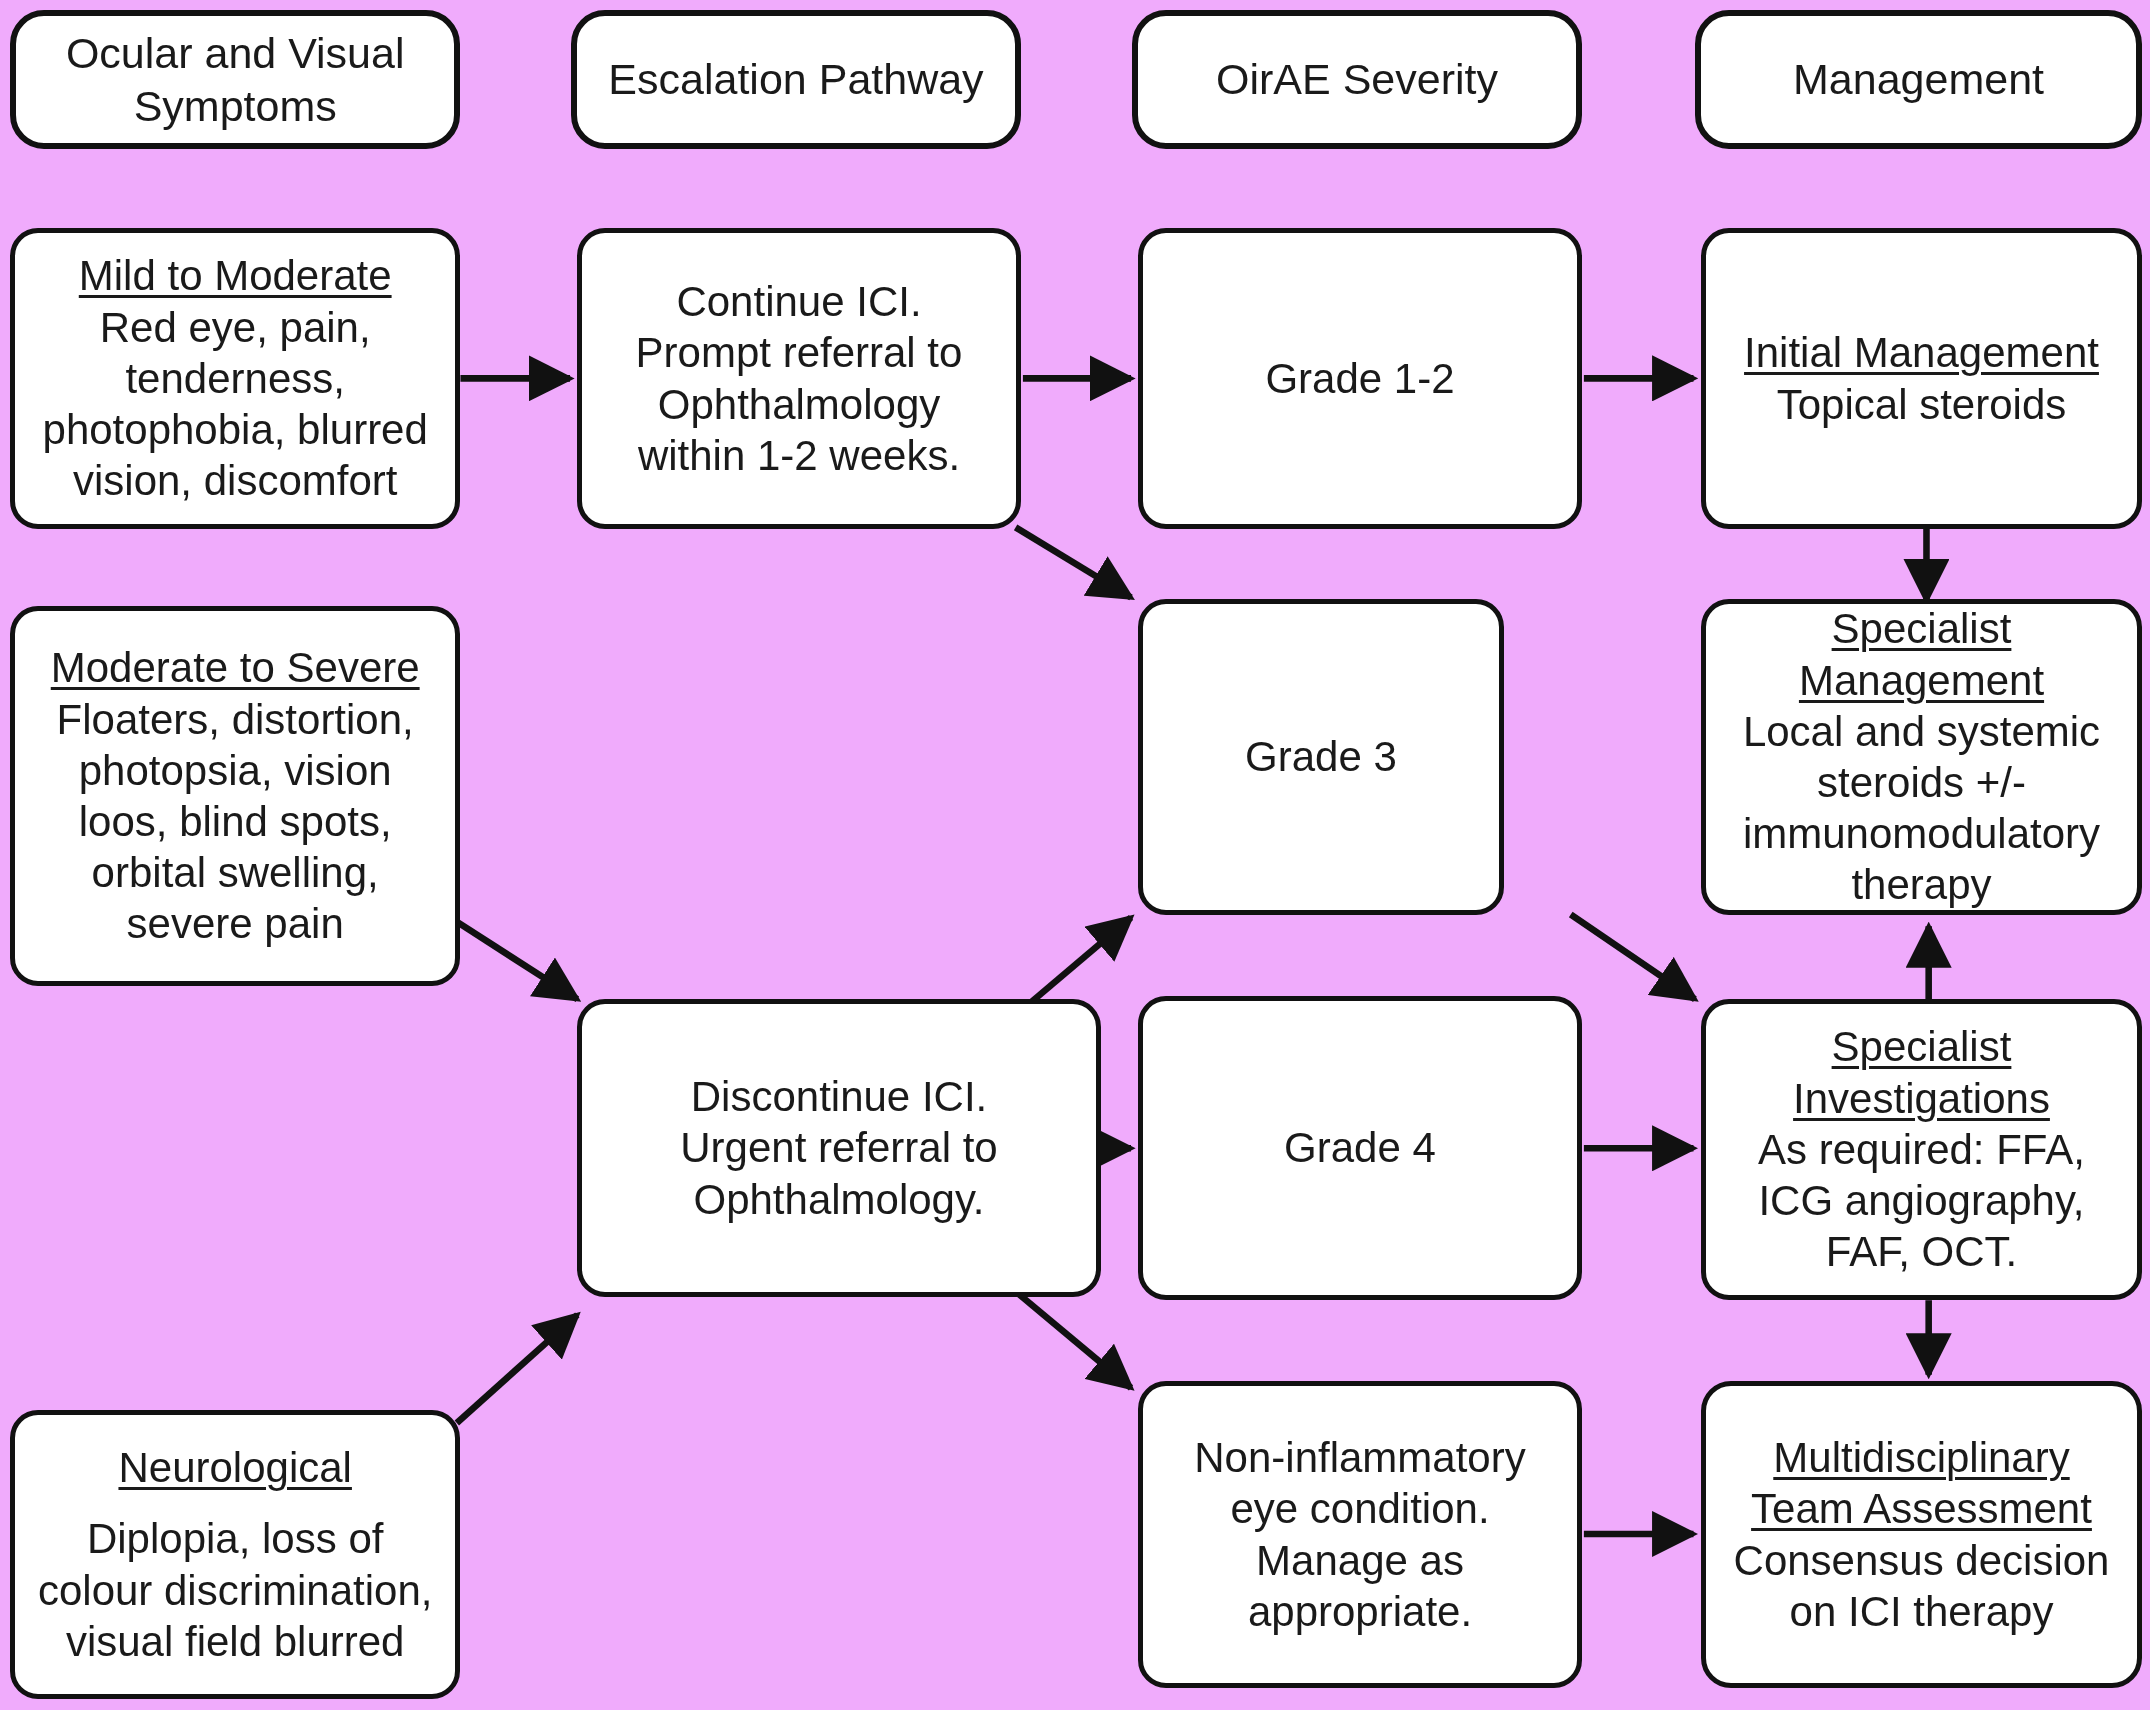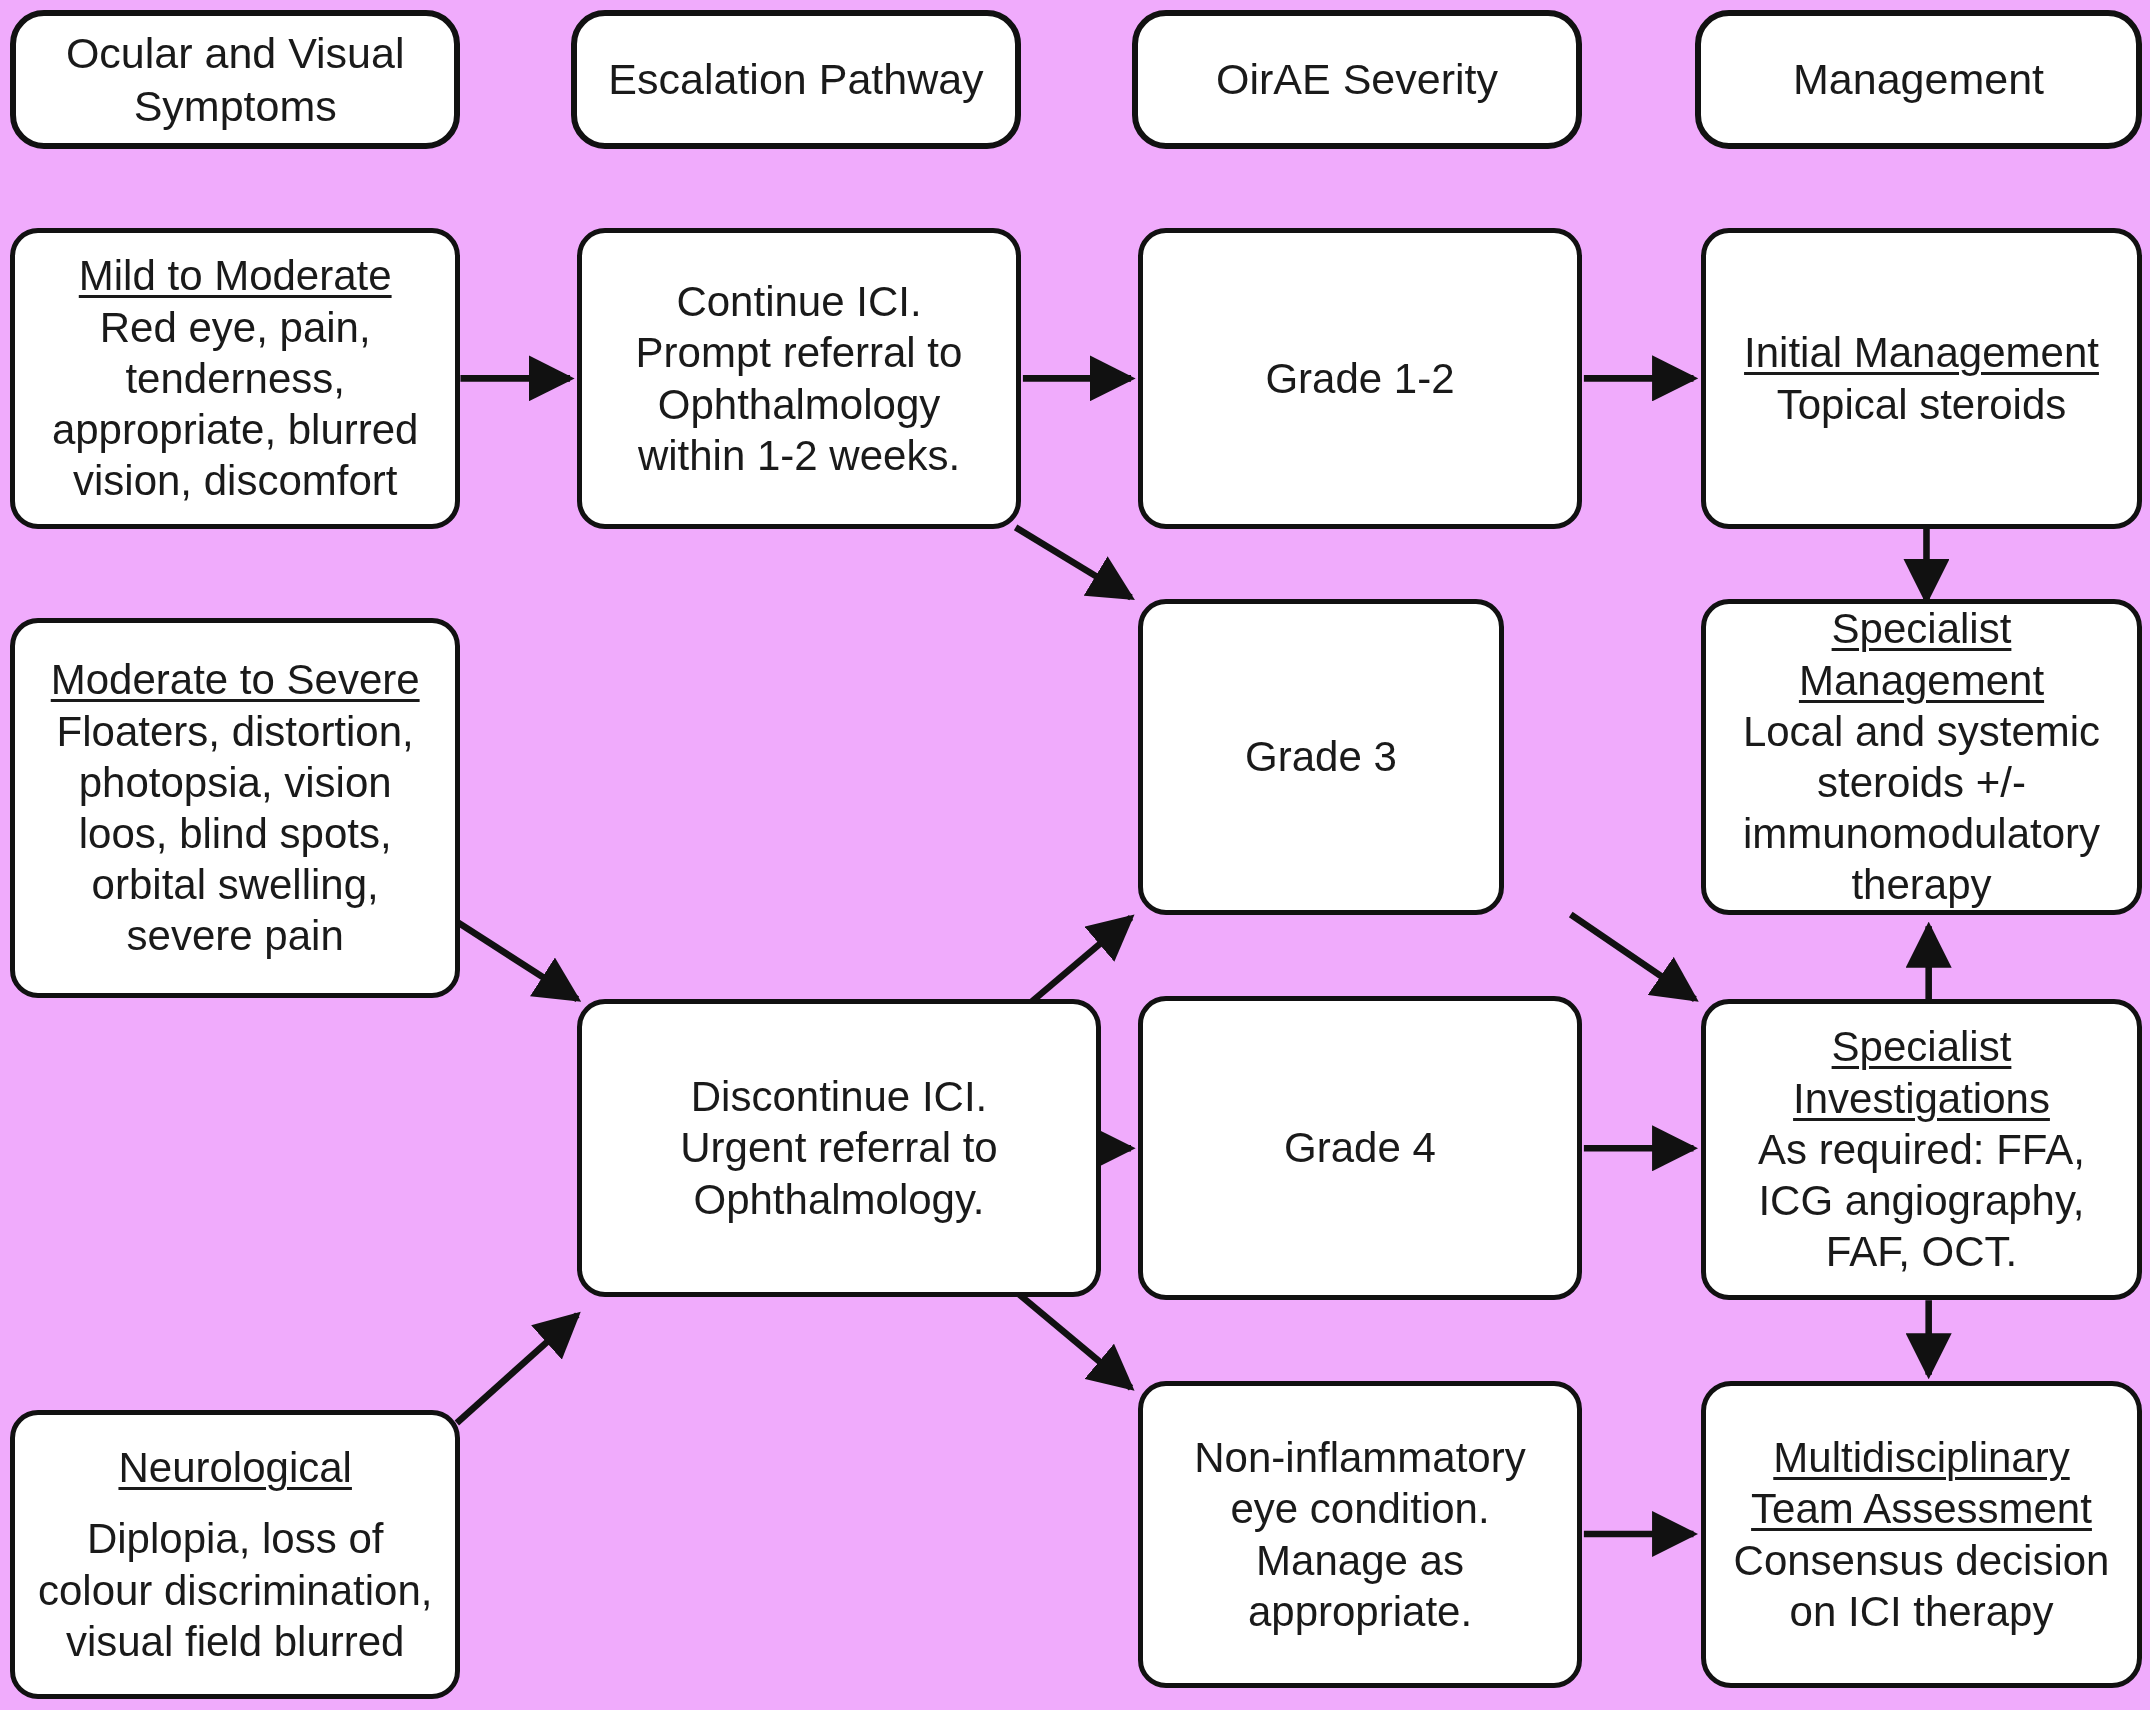--- a/index.html
+++ b/index.html
@@ -124,25 +124,25 @@
   </div>
 
   <div class="node header" style="left:1695px; top:10.2px; width:447px; height:139px;">
     <div class="head-label" style="white-space:pre-line;">Management</div>
   </div>
 
   <div class="node" style="left:10.2px; top:228px; width:450px; height:301px;">
     <div class="title">Mild to Moderate</div>
     <div class="body">Red eye, pain,
 tenderness,
-appropriate, blurred
+photophobia, blurred
 vision, discomfort</div>
   </div>
 
-  <div class="node" style="left:10.2px; top:606px; width:450px; height:380px;margin-top:12px;">
+  <div class="node" style="left:10.2px; top:606px; width:450px; height:380px;">
     <div class="title">Moderate to Severe</div>
     <div class="body">Floaters, distortion,
 photopsia, vision
 loos, blind spots,
 orbital swelling,
 severe pain</div>
   </div>
 
   <div class="node" style="left:10.2px; top:1410px; width:450px; height:289px;gap:20px;">
     <div class="title">Neurological</div>

